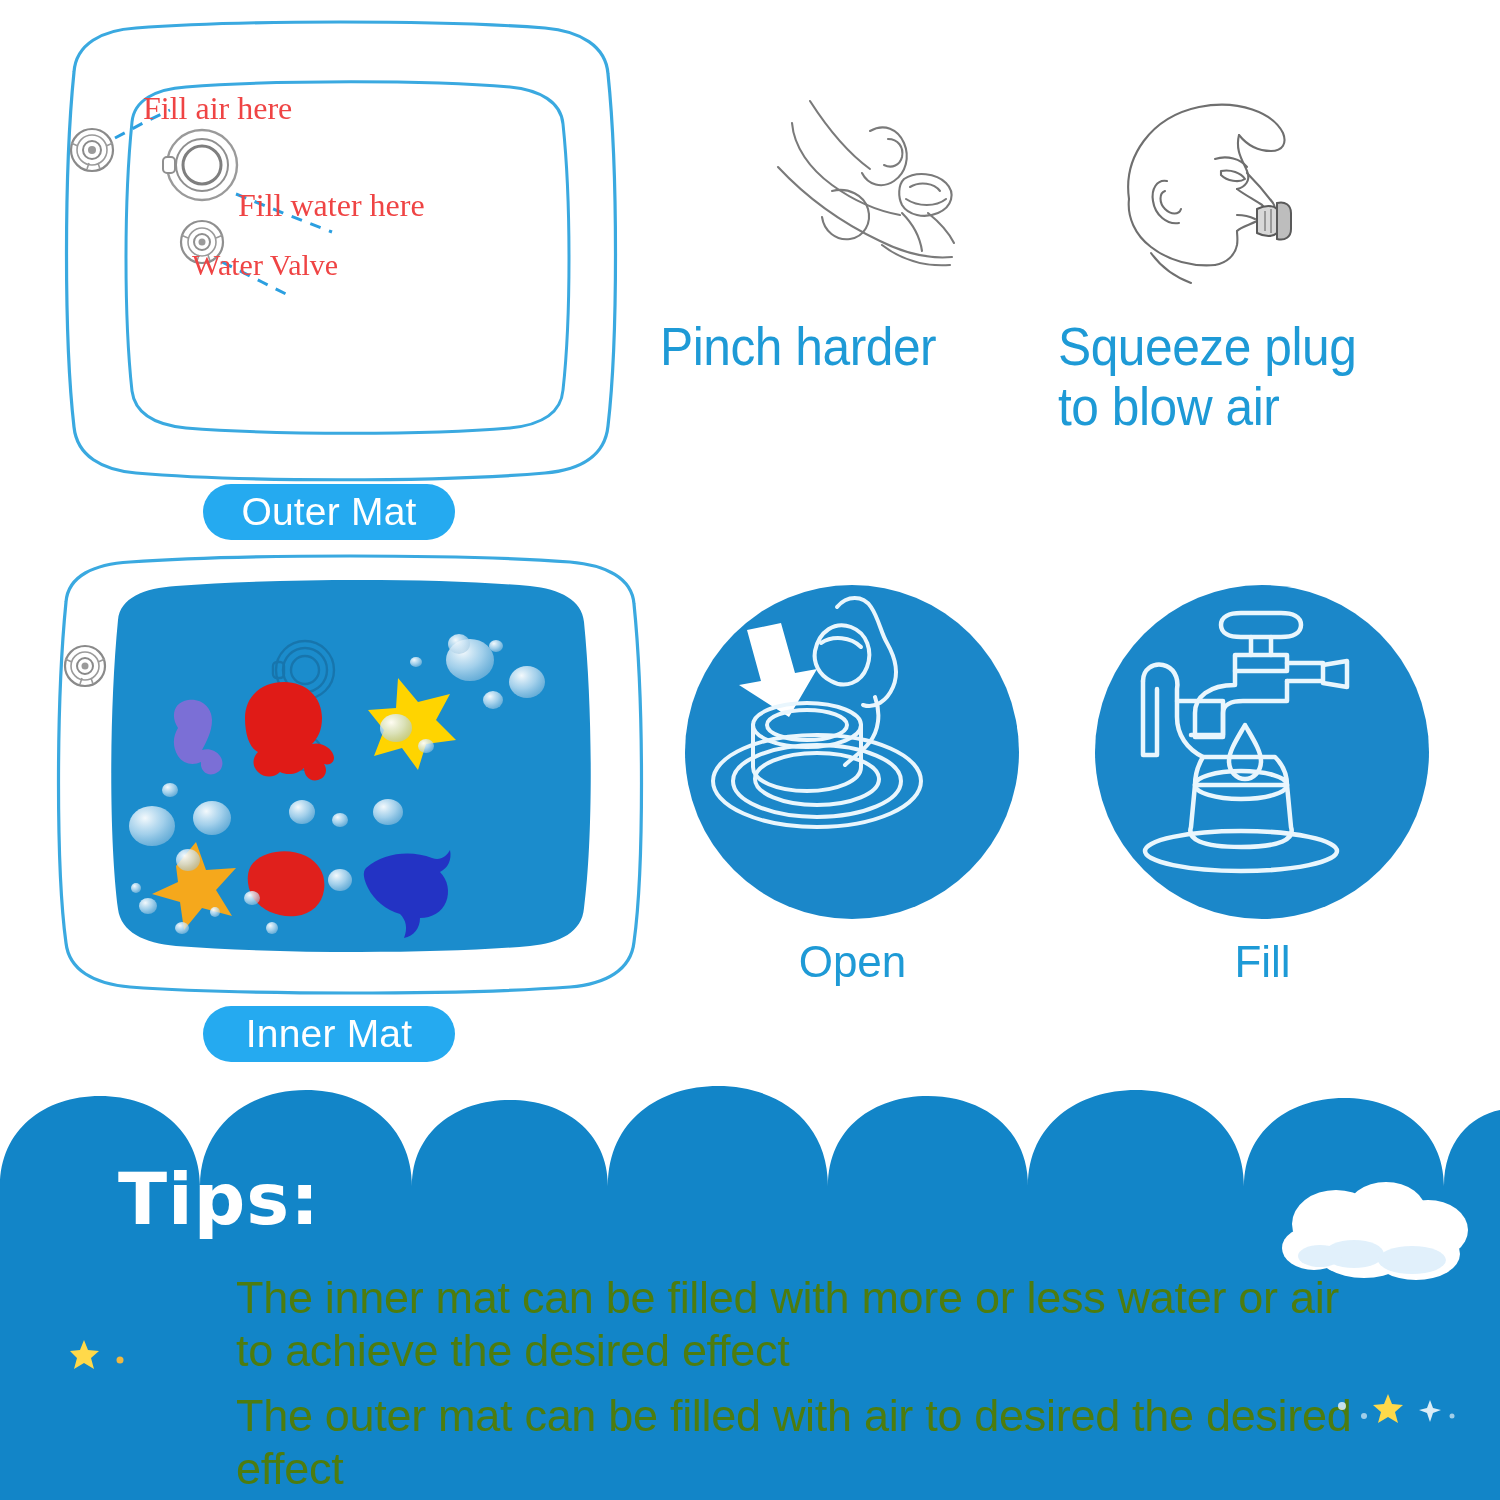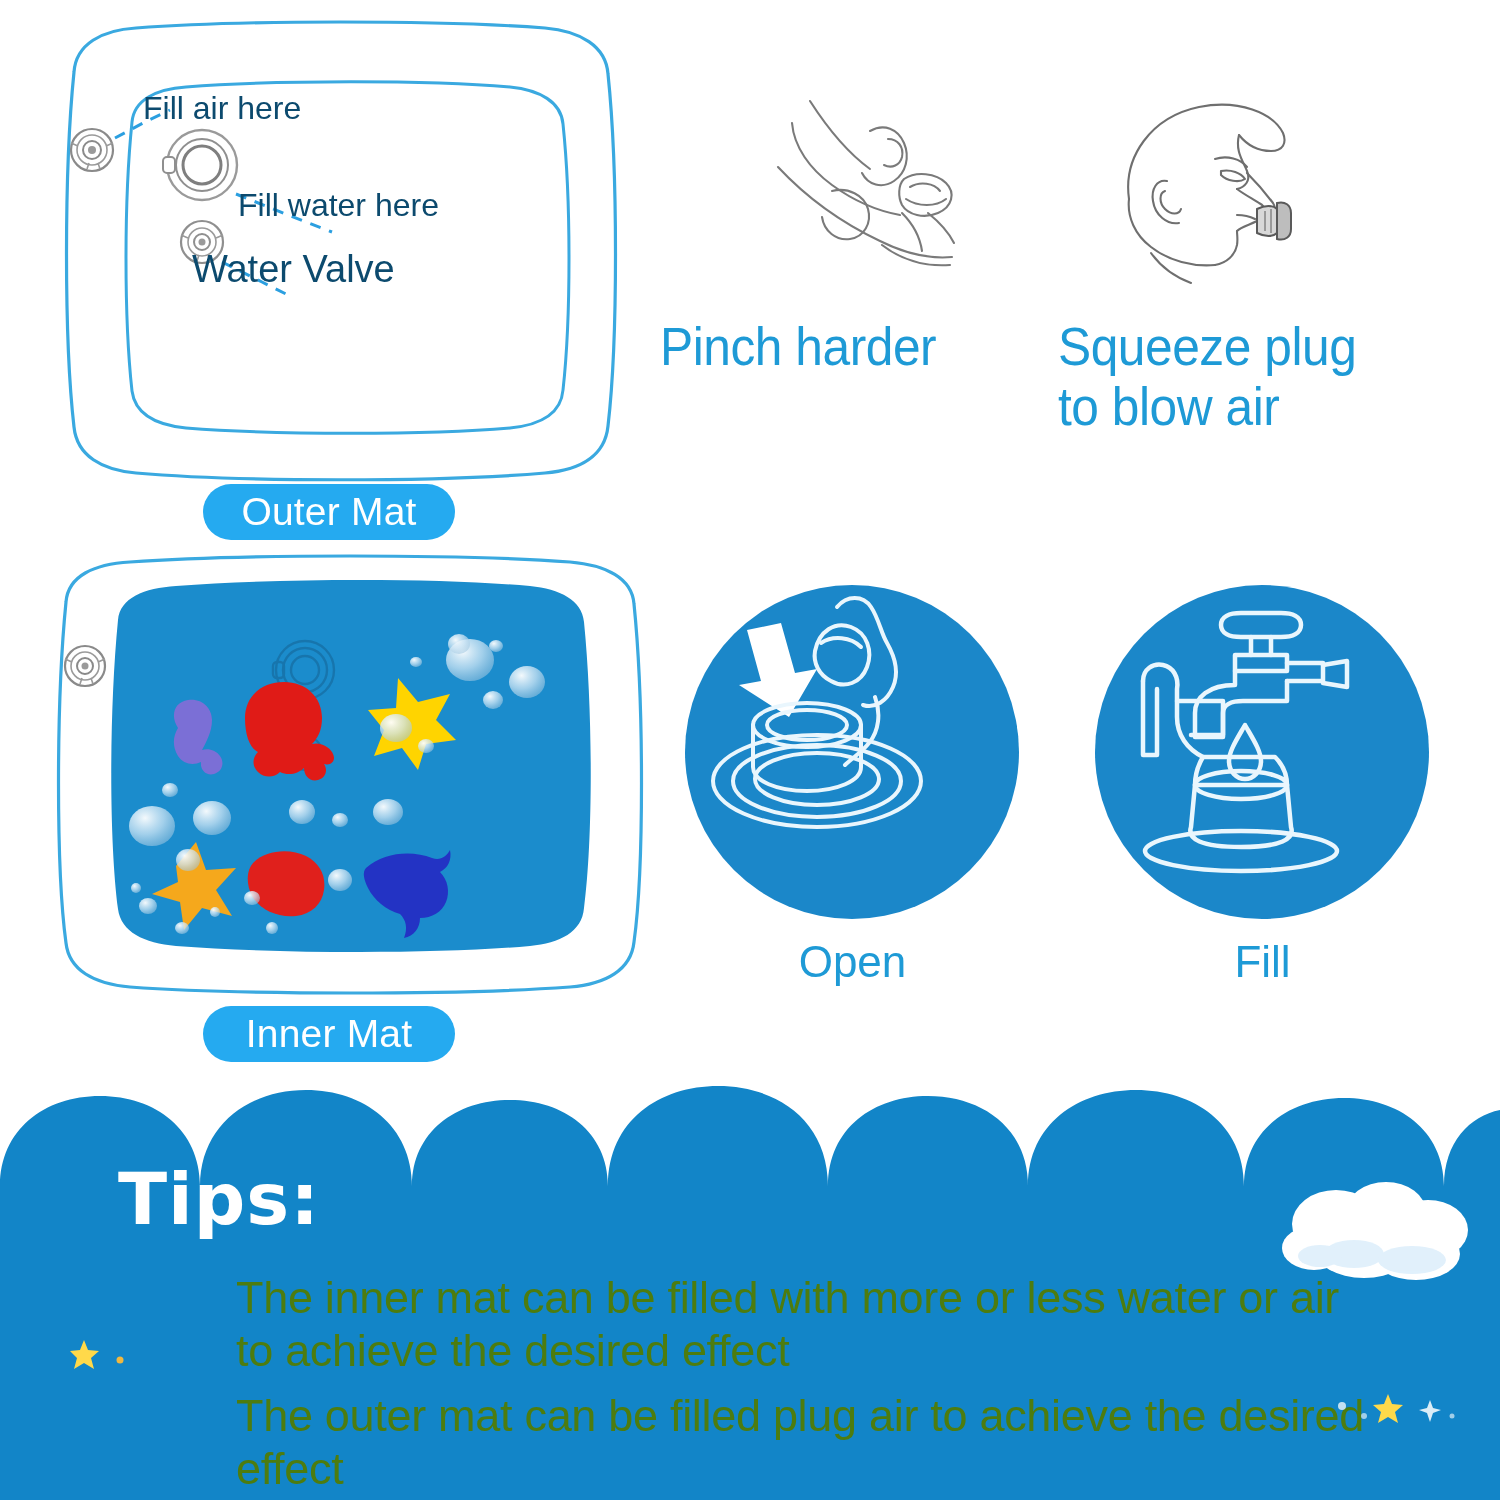--- a/index.html
+++ b/index.html
@@ -14,22 +14,22 @@
   
   .pill{
     position:absolute;display:flex;align-items:center;justify-content:center;
     background:#25aaf0;color:#ffffff;border-radius:999px;
     font-size:39px;letter-spacing:.2px;white-space:nowrap;
     font-family:"Liberation Sans",sans-serif;
   }
 
   
   .callout{
-    position:absolute;color:#0c4a6e;white-space:nowrap;
-    font-family:Liberation Sans, sans-serif;font-size:30px;
+    position:absolute;color:#ef4444;white-space:nowrap;
+    font-family:Liberation Serif, serif;font-size:30px;
   }
   .bigblue{
     position:absolute;color:#1e9ad6;
     font-family:"Liberation Sans",sans-serif;
     font-size:54px;line-height:1.05;letter-spacing:-.5px;
     transform:scaleX(.92);transform-origin:left top;
   }
   .circle-cap{
     position:absolute;color:#1e9ad6;
     font-family:"Liberation Sans",sans-serif;font-size:44px;
@@ -90,21 +90,21 @@
       <circle r="14" fill="none" stroke="#9a9a9a" stroke-width="1.6"></circle>
       <circle r="8" fill="none" stroke="#8f8f8f" stroke-width="2"></circle>
       <circle r="3.5" fill="#9a9a9a"></circle>
       <path d="M-21,-7 L-14,-4 M21,-7 L14,-4 M-5,19 L-3,13 M8,19 L6,13" stroke="#9a9a9a" stroke-width="1.6" fill="none"></path>
     </g>
     <path d="M182,252 L222,272 L250,286" stroke="#2b9fe0" stroke-width="3" stroke-dasharray="11 9" fill="none"></path>
   </svg>
 
   <div class="callout" style="left:143px;top:90px;font-size:32px;">Fill air here</div>
   <div class="callout" style="left:238px;top:187px;font-size:32px;text-align:center;">Fill water here</div>
-  <div class="callout" style="left:192px;top:248px;font-size:38px;text-align:center;">Water Valve</div>
+  <div class="callout" style="left:192px;top:248px;font-size:30px;text-align:center;">Water Valve</div>
 
   <div class="pill" style="left:203px;top:484px;width:252px;height:56px;">Outer Mat</div>
 
   <svg class="abs" style="left:770px;top:95px;" width="260" height="210" viewBox="0 0 260 210">
     <g fill="none" stroke="#7a7a7a" stroke-width="2.1" stroke-linecap="round" stroke-linejoin="round">
 
       <path d="M40,6 C58,34 78,58 100,74"></path>
       <path d="M22,28 C24,52 40,74 62,90 C84,106 108,116 130,120"></path>
 
       <path d="M100,36 C114,28 128,34 134,48 C140,62 136,78 124,86 C112,94 98,90 92,78"></path>
@@ -333,21 +333,21 @@
              C828,38 874,6 928,6 C982,6 1028,38 1028,96
              C1028,34 1078,0 1136,0 C1194,0 1244,34 1244,96
              C1244,40 1290,8 1344,8 C1398,8 1444,40 1444,96
              C1444,52 1470,26 1500,20
              L1500,410 L0,410 Z" fill="#1285c8"></path>
   </svg>
 
   <div class="tips-title" style="left:118px;top:1157px;">Tips:</div>
 
   <div class="tips-line" style="left:236px;top:1272px;">The inner mat can be filled with more or less water or air to achieve the desired effect</div>
-  <div class="tips-line" style="left:236px;top:1390px;">The outer mat can be filled plug air to achieve the desired effect</div>
+  <div class="tips-line" style="left:236px;top:1390px;">The outer mat can be filled with air to desired the desired effect</div>
 
   <svg class="abs" style="left:1276px;top:1182px;" width="210" height="110" viewBox="0 0 210 110">
     <g fill="#ffffff">
       <ellipse cx="60" cy="42" rx="44" ry="34"></ellipse>
       <ellipse cx="110" cy="30" rx="40" ry="30"></ellipse>
       <ellipse cx="152" cy="48" rx="40" ry="30"></ellipse>
       <ellipse cx="88" cy="66" rx="50" ry="30"></ellipse>
       <ellipse cx="140" cy="72" rx="44" ry="26"></ellipse>
       <ellipse cx="38" cy="66" rx="32" ry="22"></ellipse>
     </g>

